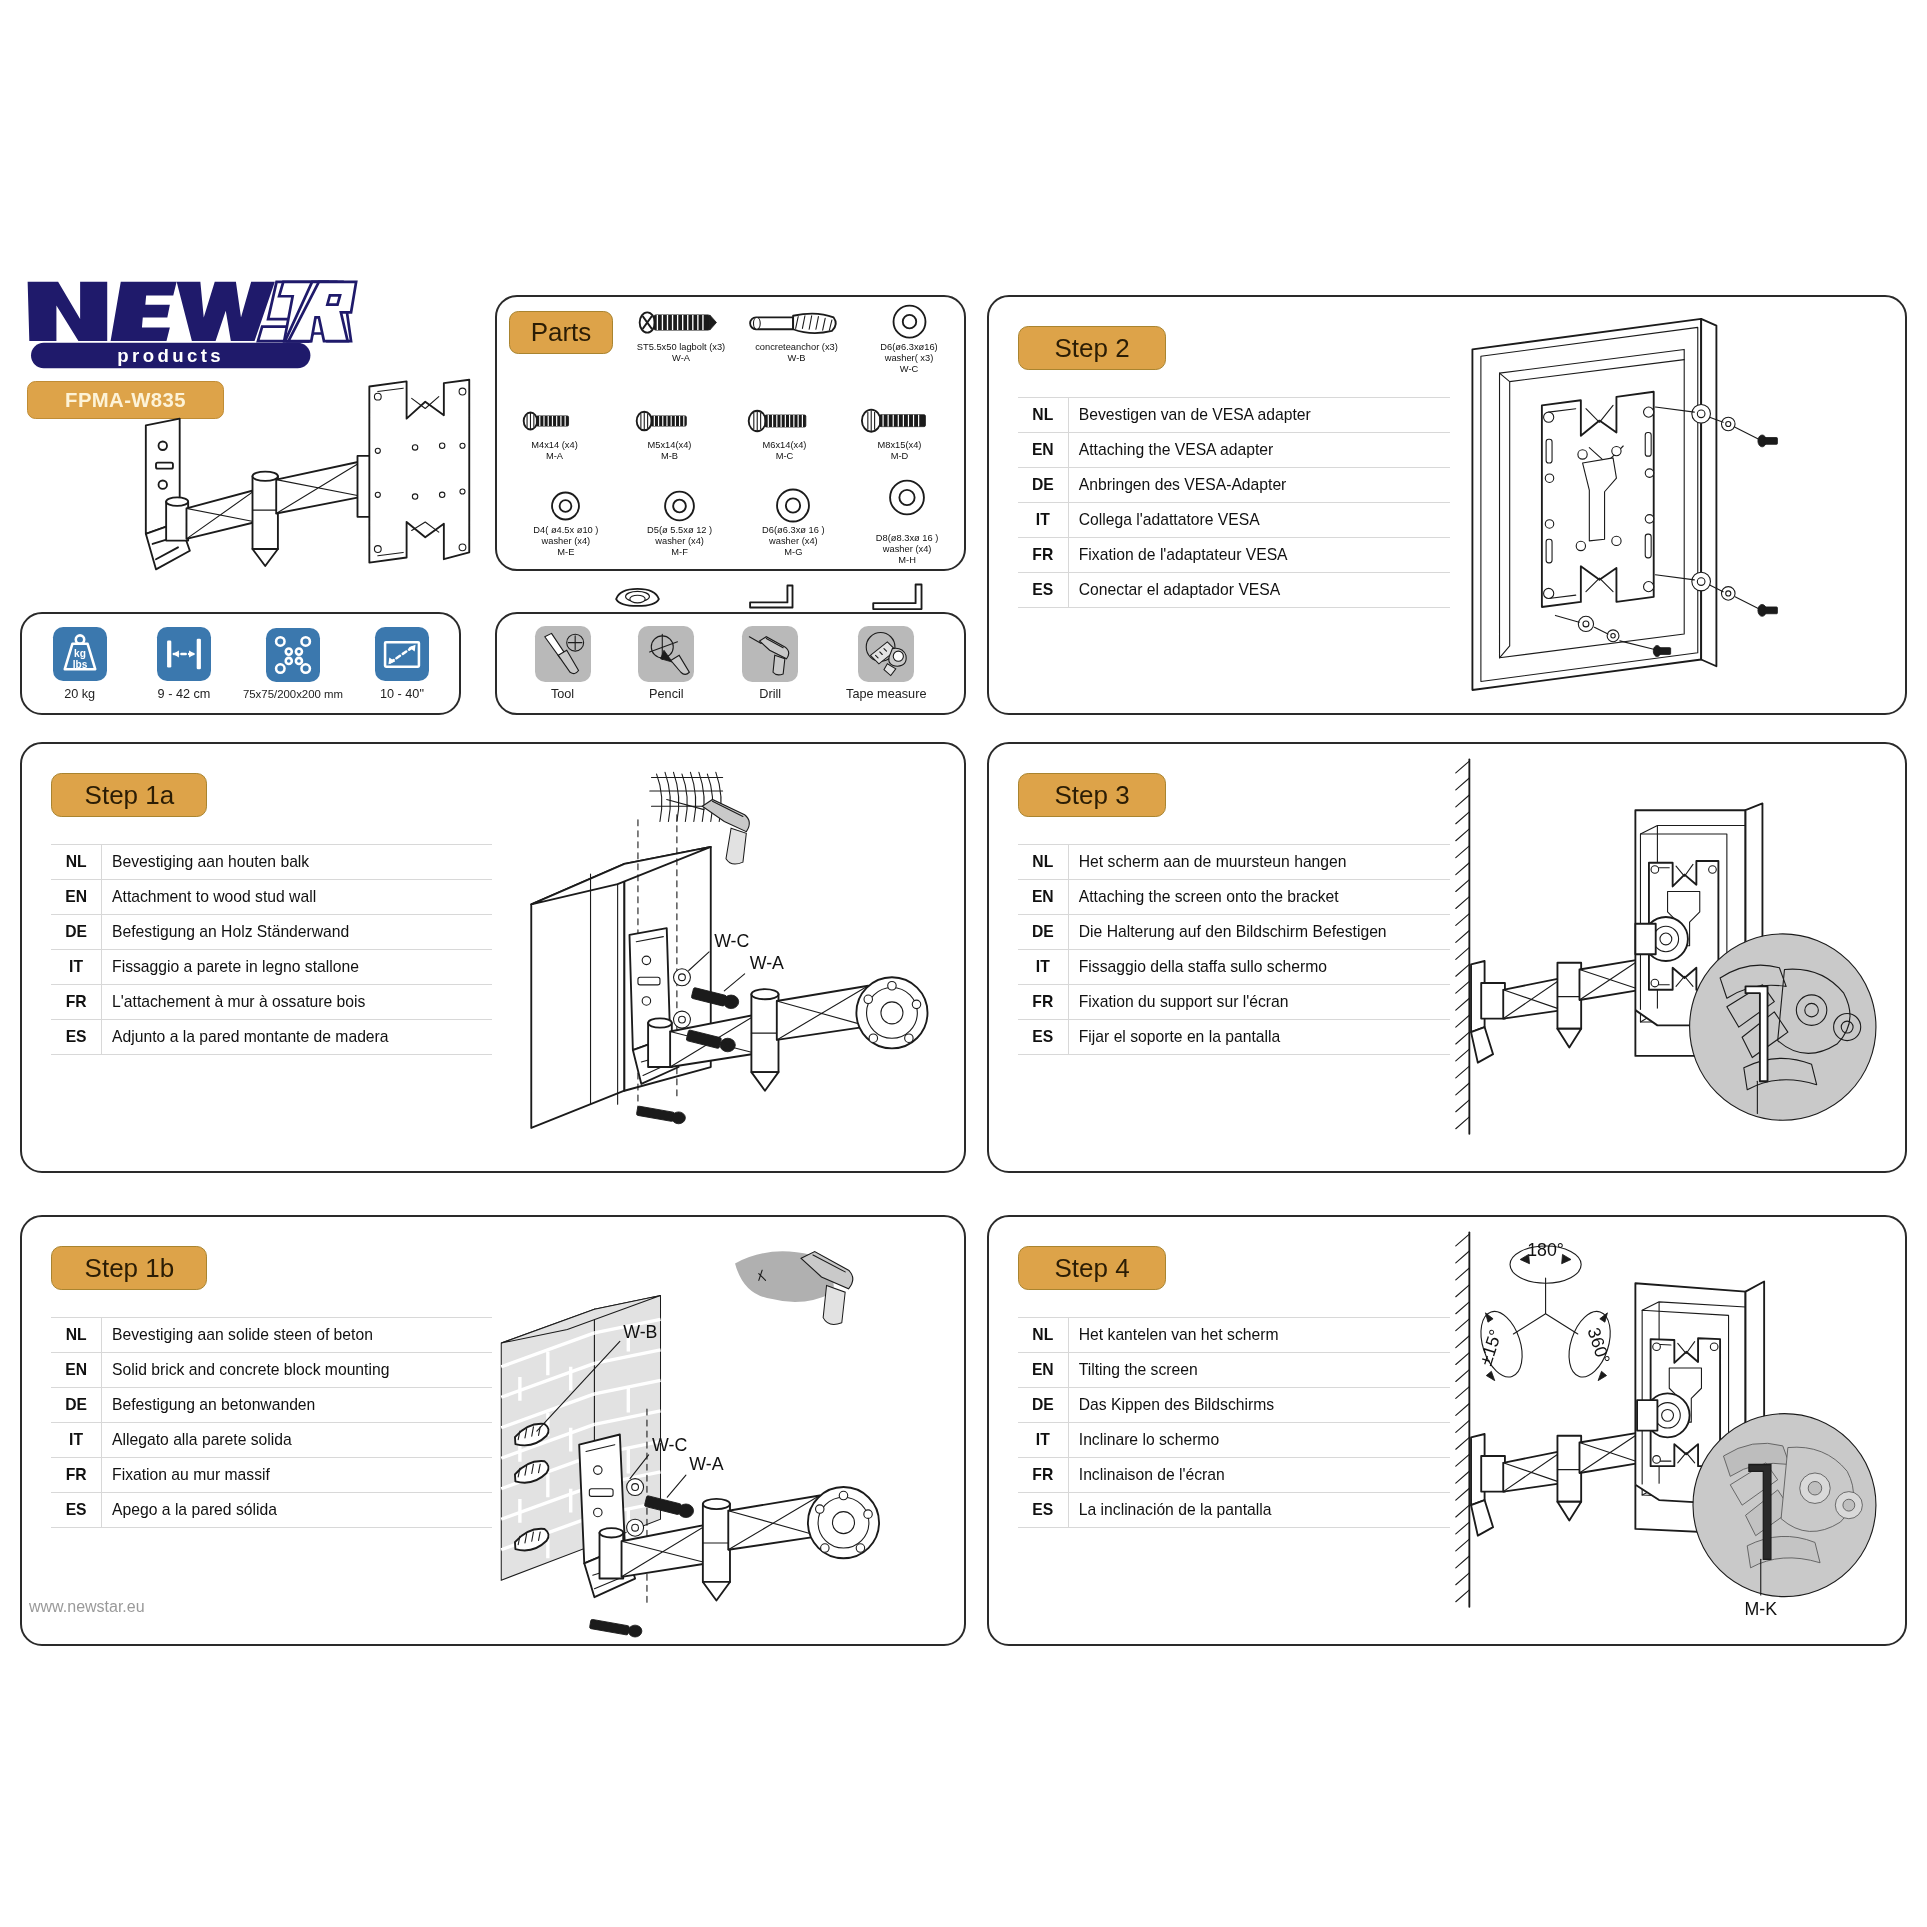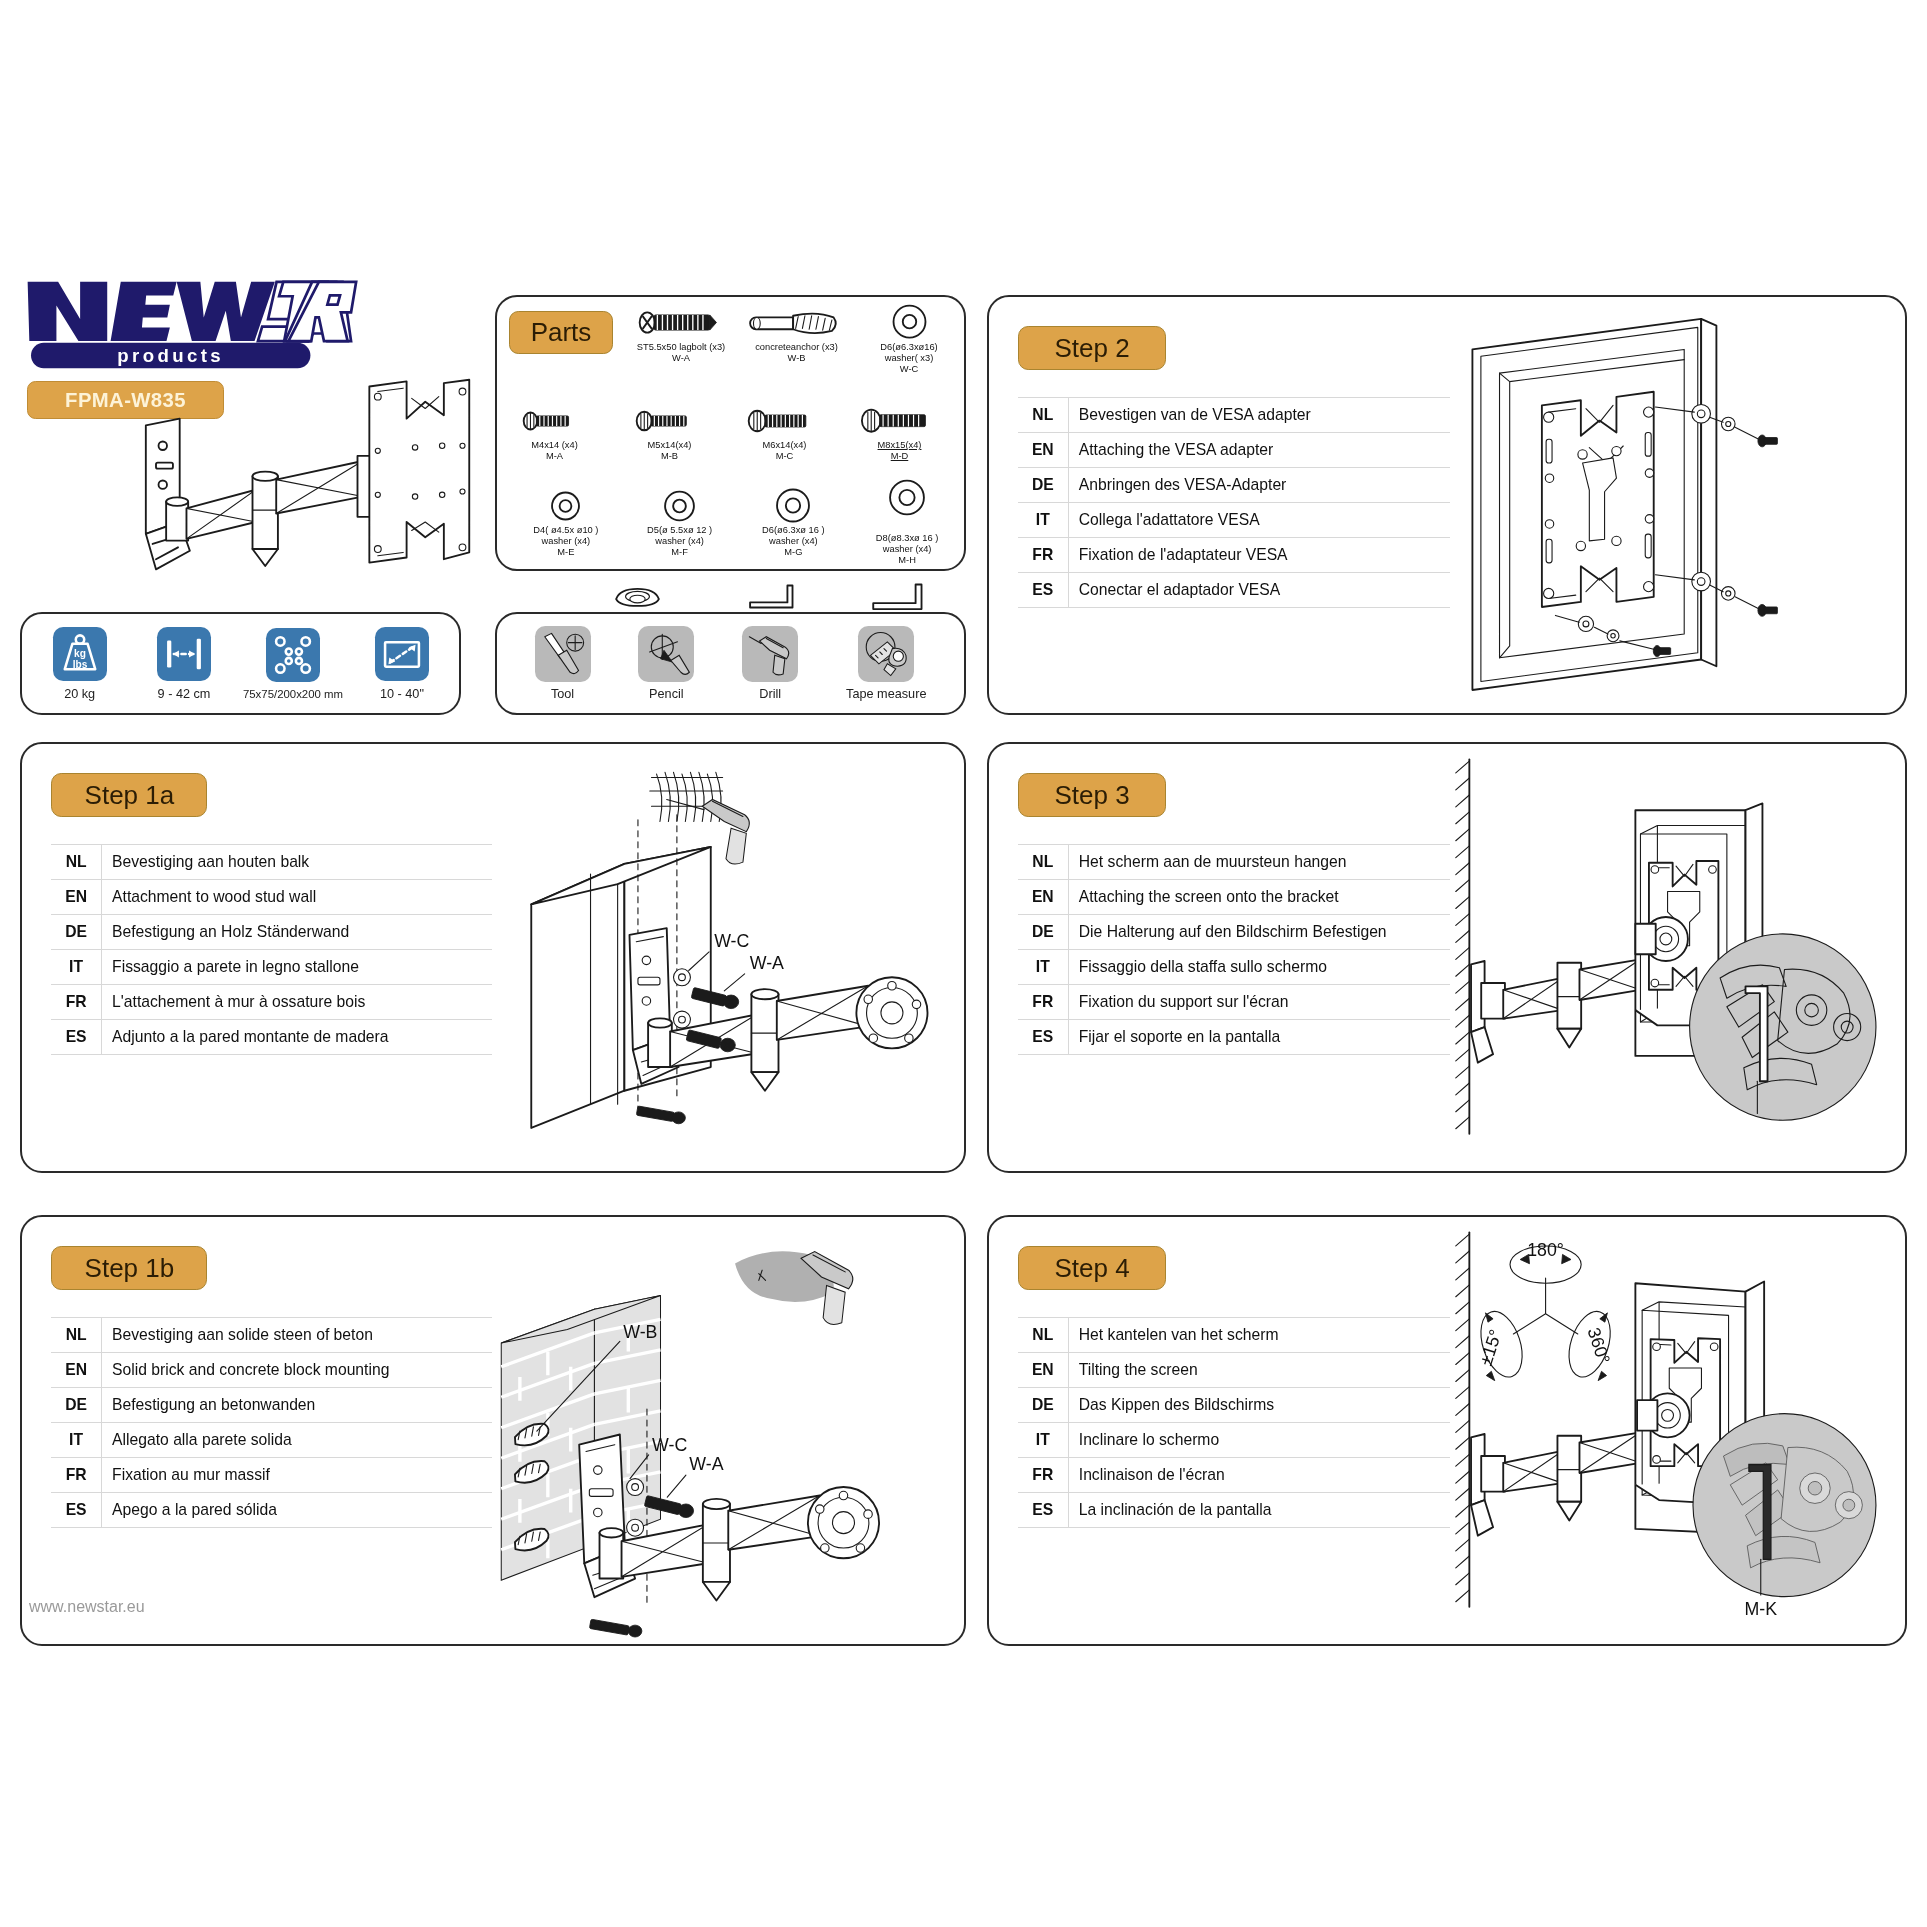--- a/index.html
+++ b/index.html
@@ -369,21 +369,21 @@
               <path class="ln-t" d="M8 5 v18 M12 3 v22 M16 5 v18"></path>
               <rect class="fk" x="21" y="7" width="48" height="14" rx="1.5"></rect>
               <g stroke="#ffffff" stroke-width="1.4">
                   <path d="M25 7 v14 M30 7 v14 M35 7 v14 M40 7 v14 M45 7 v14 M50 7 v14 M55 7 v14 M60 7 v14 M65 7 v14"></path>
                 </g>
             </svg>
           </div>
           <div class="cap">M6x14(x4)
 M-C</div>
         </div>
-        <div class="part" style="width:115px;text-decoration:underline;">
+        <div class="part" style="width:115px;">
           <div class="art">
             <svg width="80" height="25.4" viewBox="0 0 94 30">
               <ellipse class="fw" cx="13" cy="15" rx="11" ry="13"></ellipse>
               <path class="ln-t" d="M9 5 v20 M13 3 v24 M17 5 v20"></path>
               <rect class="fk" x="23" y="8" width="54" height="14" rx="1.5"></rect>
               <g stroke="#ffffff" stroke-width="1.4">
                   <path d="M27 8 v14 M33 8 v14 M39 8 v14 M45 8 v14 M51 8 v14 M57 8 v14 M63 8 v14 M69 8 v14"></path>
                 </g>
             </svg>
           </div>

